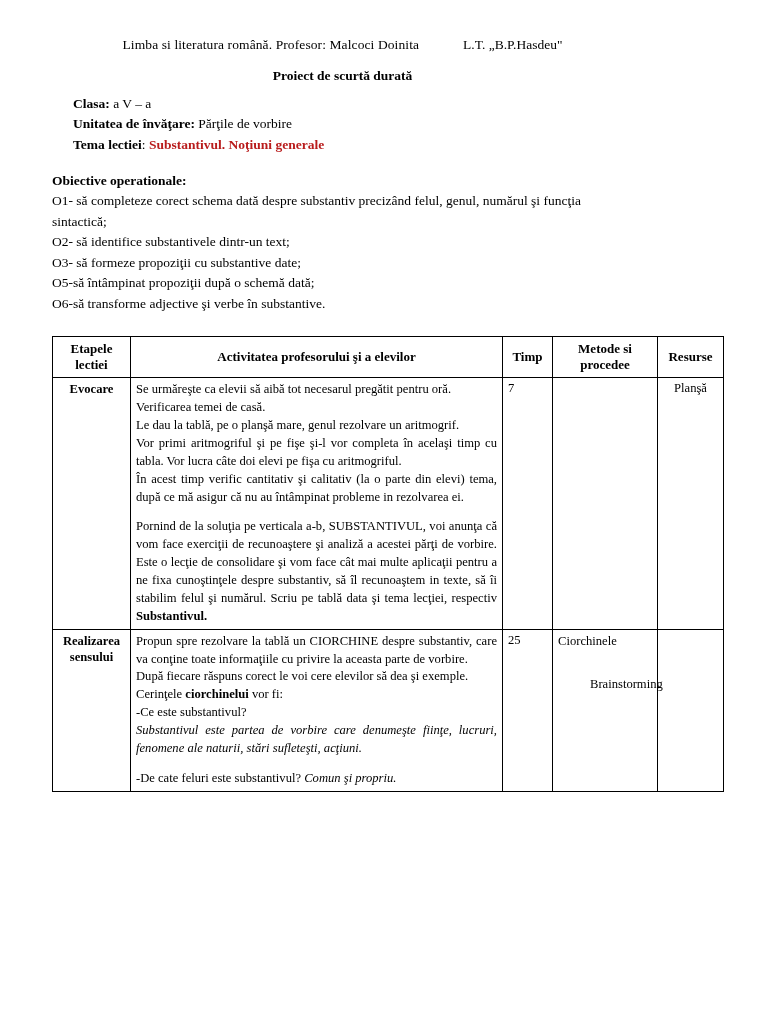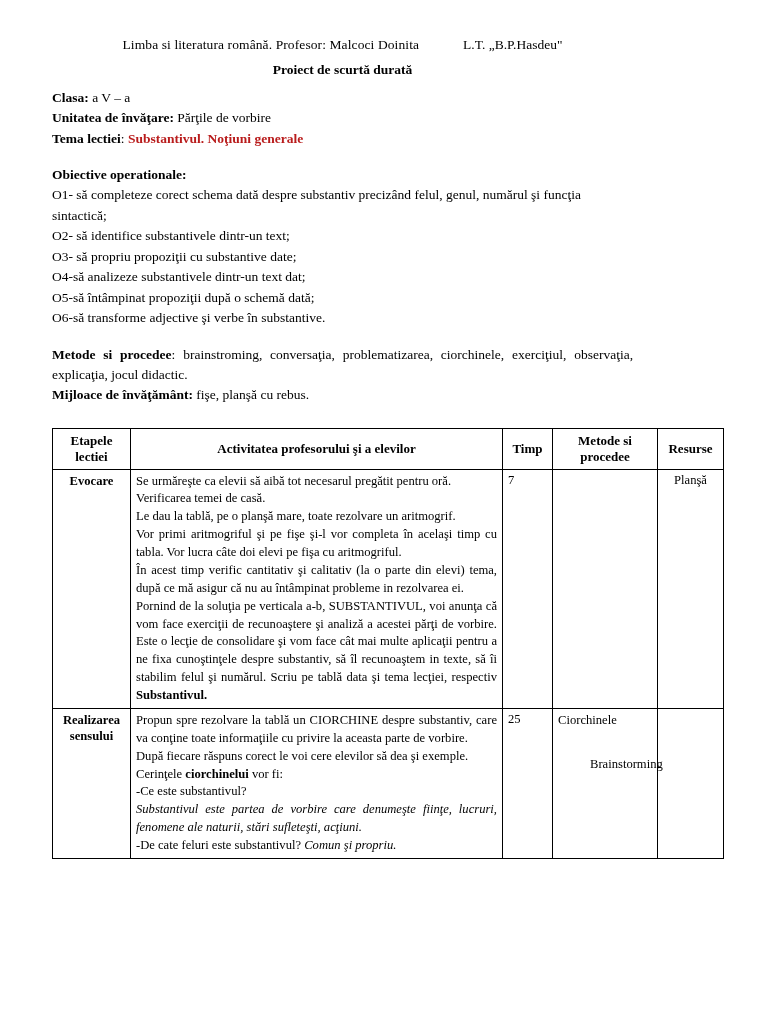--- a/index.html
+++ b/index.html
@@ -30,29 +30,30 @@
     letter-spacing: 0.1px;
   }
   .header-line .gap {
     display: inline-block;
     width: 44px;
   }
   .subtitle {
     text-align: center;
     font-weight: bold;
     font-size: 13.5px;
-    margin-top: 8px;
+    margin-top: 14px;
   }
   .meta {
     margin-top: 10px;
     font-size: 13.5px;
     line-height: 1.5;
   }
   .meta .row {
     white-space: nowrap;
+    margin-left: 21px;
   }
   .meta b {
     font-weight: bold;
   }
   .blank {
     display: inline-block;
     border-bottom: 1px solid #000;
     width: 82px;
     height: 12px;
     vertical-align: -2px;
@@ -114,20 +115,21 @@
     line-height: 1.3;
   }
   td.activ {
     text-align: justify;
     line-height: 1.42;
   }
   td.activ p {
     margin: 0;
   }
   td.activ p.sp {
+    margin-top: 12px;
   }
   td.timp {
     text-align: left;
     font-size: 12.6px;
   }
   td.metode {
     font-size: 11.5px;
     line-height: 1.4;
   }
   td.metode .m2 {
@@ -165,31 +167,26 @@
       <b>Tema lectiei</b><span>:</span>
       <span class="red">Substantivul. Noţiuni generale</span>
     </div>
   </div>
 
   <div class="section">
     <div class="title">Obiective operationale:</div>
     <div class="obj-list">
       <div>O1- să completeze corect schema dată despre substantiv  precizând felul, genul, numărul şi funcţia sintactică;</div>
       <div>O2- să identifice substantivele dintr-un text;</div>
-      <div>O3- să propriu propoziţii cu substantive date;</div>
-      <div>O4-să  analizeze substantivele dintr-un text dat;</div>
+      <div>O3- să formeze propoziţii cu substantive date;</div>
       <div>O5-să întâmpinat propoziţii după o schemă dată;</div>
       <div>O6-să transforme adjective şi verbe în substantive.</div>
     </div>
   </div>
 
-  <div class="methods">
-    <div><b>Metode si procedee</b><span>: brainstroming, conversaţia, problematizarea, ciorchinele, exerciţiul, observaţia, explicaţia, jocul didactic.</span></div>
-    <div><b>Mijloace de învăţământ:</b><span> fişe, planşă cu rebus.</span></div>
-  </div>
 
   <table class="plan">
     <colgroup>
       <col class="c-etape">
       <col class="c-activ">
       <col class="c-timp">
       <col class="c-metode">
       <col class="c-resurse">
     </colgroup>
     <thead>
@@ -200,21 +197,21 @@
         <th>Metode si procedee</th>
         <th>Resurse</th>
       </tr>
     </thead>
     <tbody>
       <tr>
         <td class="etape">Evocare</td>
         <td class="activ">
           <p>Se urmăreşte ca elevii să aibă tot necesarul pregătit pentru oră.</p>
           <p>Verificarea temei de casă.</p>
-          <p>Le dau la tablă, pe o planşă mare,  toate rezolvare un aritmogrif.</p>
+          <p>Le dau la tablă, pe o planşă mare,  genul rezolvare un aritmogrif.</p>
           <p>Vor primi aritmogriful şi pe fişe şi-l vor completa în acelaşi timp cu tabla. Vor lucra câte doi elevi pe fişa cu aritmogriful.</p>
           <p>În acest timp verific cantitativ şi calitativ (la o parte din elevi) tema, după ce mă asigur că nu au întâmpinat probleme in rezolvarea ei.</p>
           <p class="sp"><span>Pornind de la soluţia pe verticala a-b, SUBSTANTIVUL, voi anunţa că vom face exerciţii de recunoaştere şi analiză a acestei părţi de vorbire. Este o lecţie de consolidare şi vom face cât mai multe aplicaţii pentru a ne fixa cunoştinţele despre substantiv, să îl recunoaştem in texte, să îi stabilim felul şi numărul. Scriu pe tablă data şi tema lecţiei, respectiv </span><span class="bd">Substantivul.</span></p>
         </td>
         <td class="timp">7</td>
         <td class="metode"></td>
         <td class="resurse">Planşă</td>
       </tr>
       <tr>
         <td class="etape">Realizarea sensului</td>

